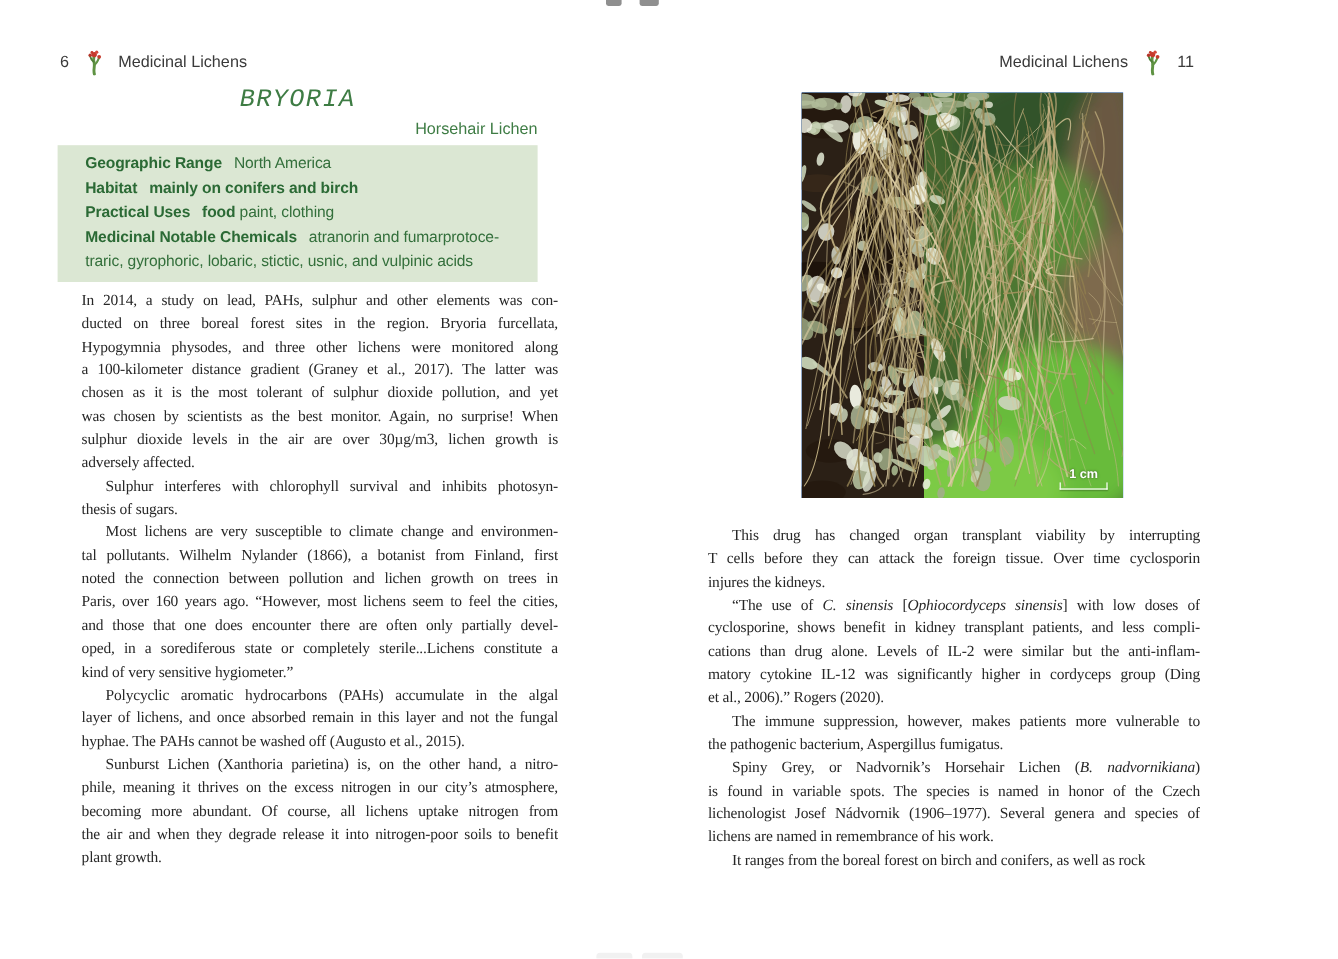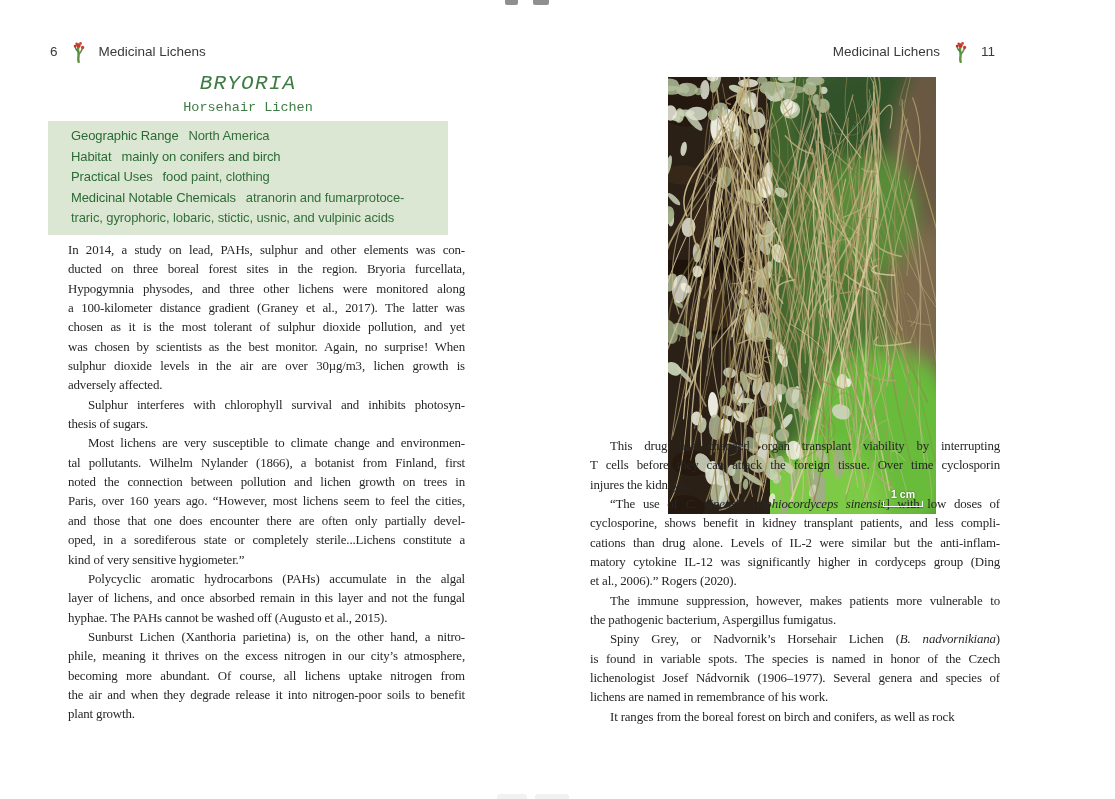--- a/index.html
+++ b/index.html
@@ -18,42 +18,42 @@
   .runhead{position:absolute;top:40px;height:22px;display:flex;align-items:center;gap:13px;
            font-family:"Liberation Sans",sans-serif;font-size:13.5px;color:var(--header-ink,#3a3a3a);}
   #lh{left:50px;}
   #rh{right:120px;}
   .licon{width:15px;height:23px;flex:0 0 auto;}
 
   
   .ptitle{position:absolute;left:48px;width:400px;top:72px;text-align:center;
           font-family:Liberation Mono, monospace;font-style:italic;font-size:21px;
           letter-spacing:1.2px;color:var(--accent-green,#3e7c44);}
-  .psub{position:absolute;left:48px;width:400px;top:100px;text-align:center;
-        font-family:Liberation Mono, monospace;font-size:13.5px;color:var(--accent-green,#3e7c44);}
+  .psub{position:absolute;left:48px;width:400px;top:100px;text-align:right;
+        font-family:Liberation Sans, sans-serif;font-size:13.5px;color:var(--accent-green,#3e7c44);}
 
   
   .infobox{position:absolute;left:48px;top:121px;width:400px;box-sizing:border-box;
            padding:5px 12px 6px 23px;background:var(--box-bg,#dbe7d3);
            font-family:"Liberation Sans",sans-serif;font-size:13px;line-height:20.6px;
            letter-spacing:-0.1px;color:var(--box-text,#336f3b);}
   .ibline{white-space:nowrap;overflow:hidden;}
-  .infobox b{font-weight:400;color:var(--box-text-dark,#2b6a35);}
+  .infobox b{font-weight:700;color:var(--box-text-dark,#2b6a35);}
 
   
   .bodycol{position:absolute;font-size:12.9px;line-height:19.35px;letter-spacing:-0.15px;
            color:var(--body-ink,#272727);}
   #left-body{left:48px;top:241px;width:397px;margin-left:20px;}
   #right-body{left:590px;top:437px;width:410px;}
   .bline{text-align:justify;text-align-last:justify;max-height:19.35px;overflow:hidden;}
   .bline.last{text-align-last:left;}
   .bline.ind{text-indent:20px;}
 
   
-  .photo{position:absolute;left:668px;top:77px;width:268px;height:437px;overflow:hidden;background:#3b82f6;}
+  .photo{position:absolute;left:668px;top:77px;width:268px;height:338px;overflow:hidden;background:#3b82f6;}
   .photo svg{position:absolute;inset:0;}
   .scale{position:absolute;right:13px;bottom:7px;width:40px;z-index:2;text-align:center;
          font-family:"Liberation Sans",sans-serif;font-size:10.5px;font-weight:700;color:#ffffff;
          text-shadow:0 0 2px rgba(0,0,0,.55);}
   .bracket{margin-top:1px;height:5px;border-left:1.5px solid #fff;border-right:1.5px solid #fff;
            border-bottom:1.5px solid #fff;box-shadow:0 1px 1px rgba(0,0,0,.25);}
 </style>
 </head>
 <body>
 

